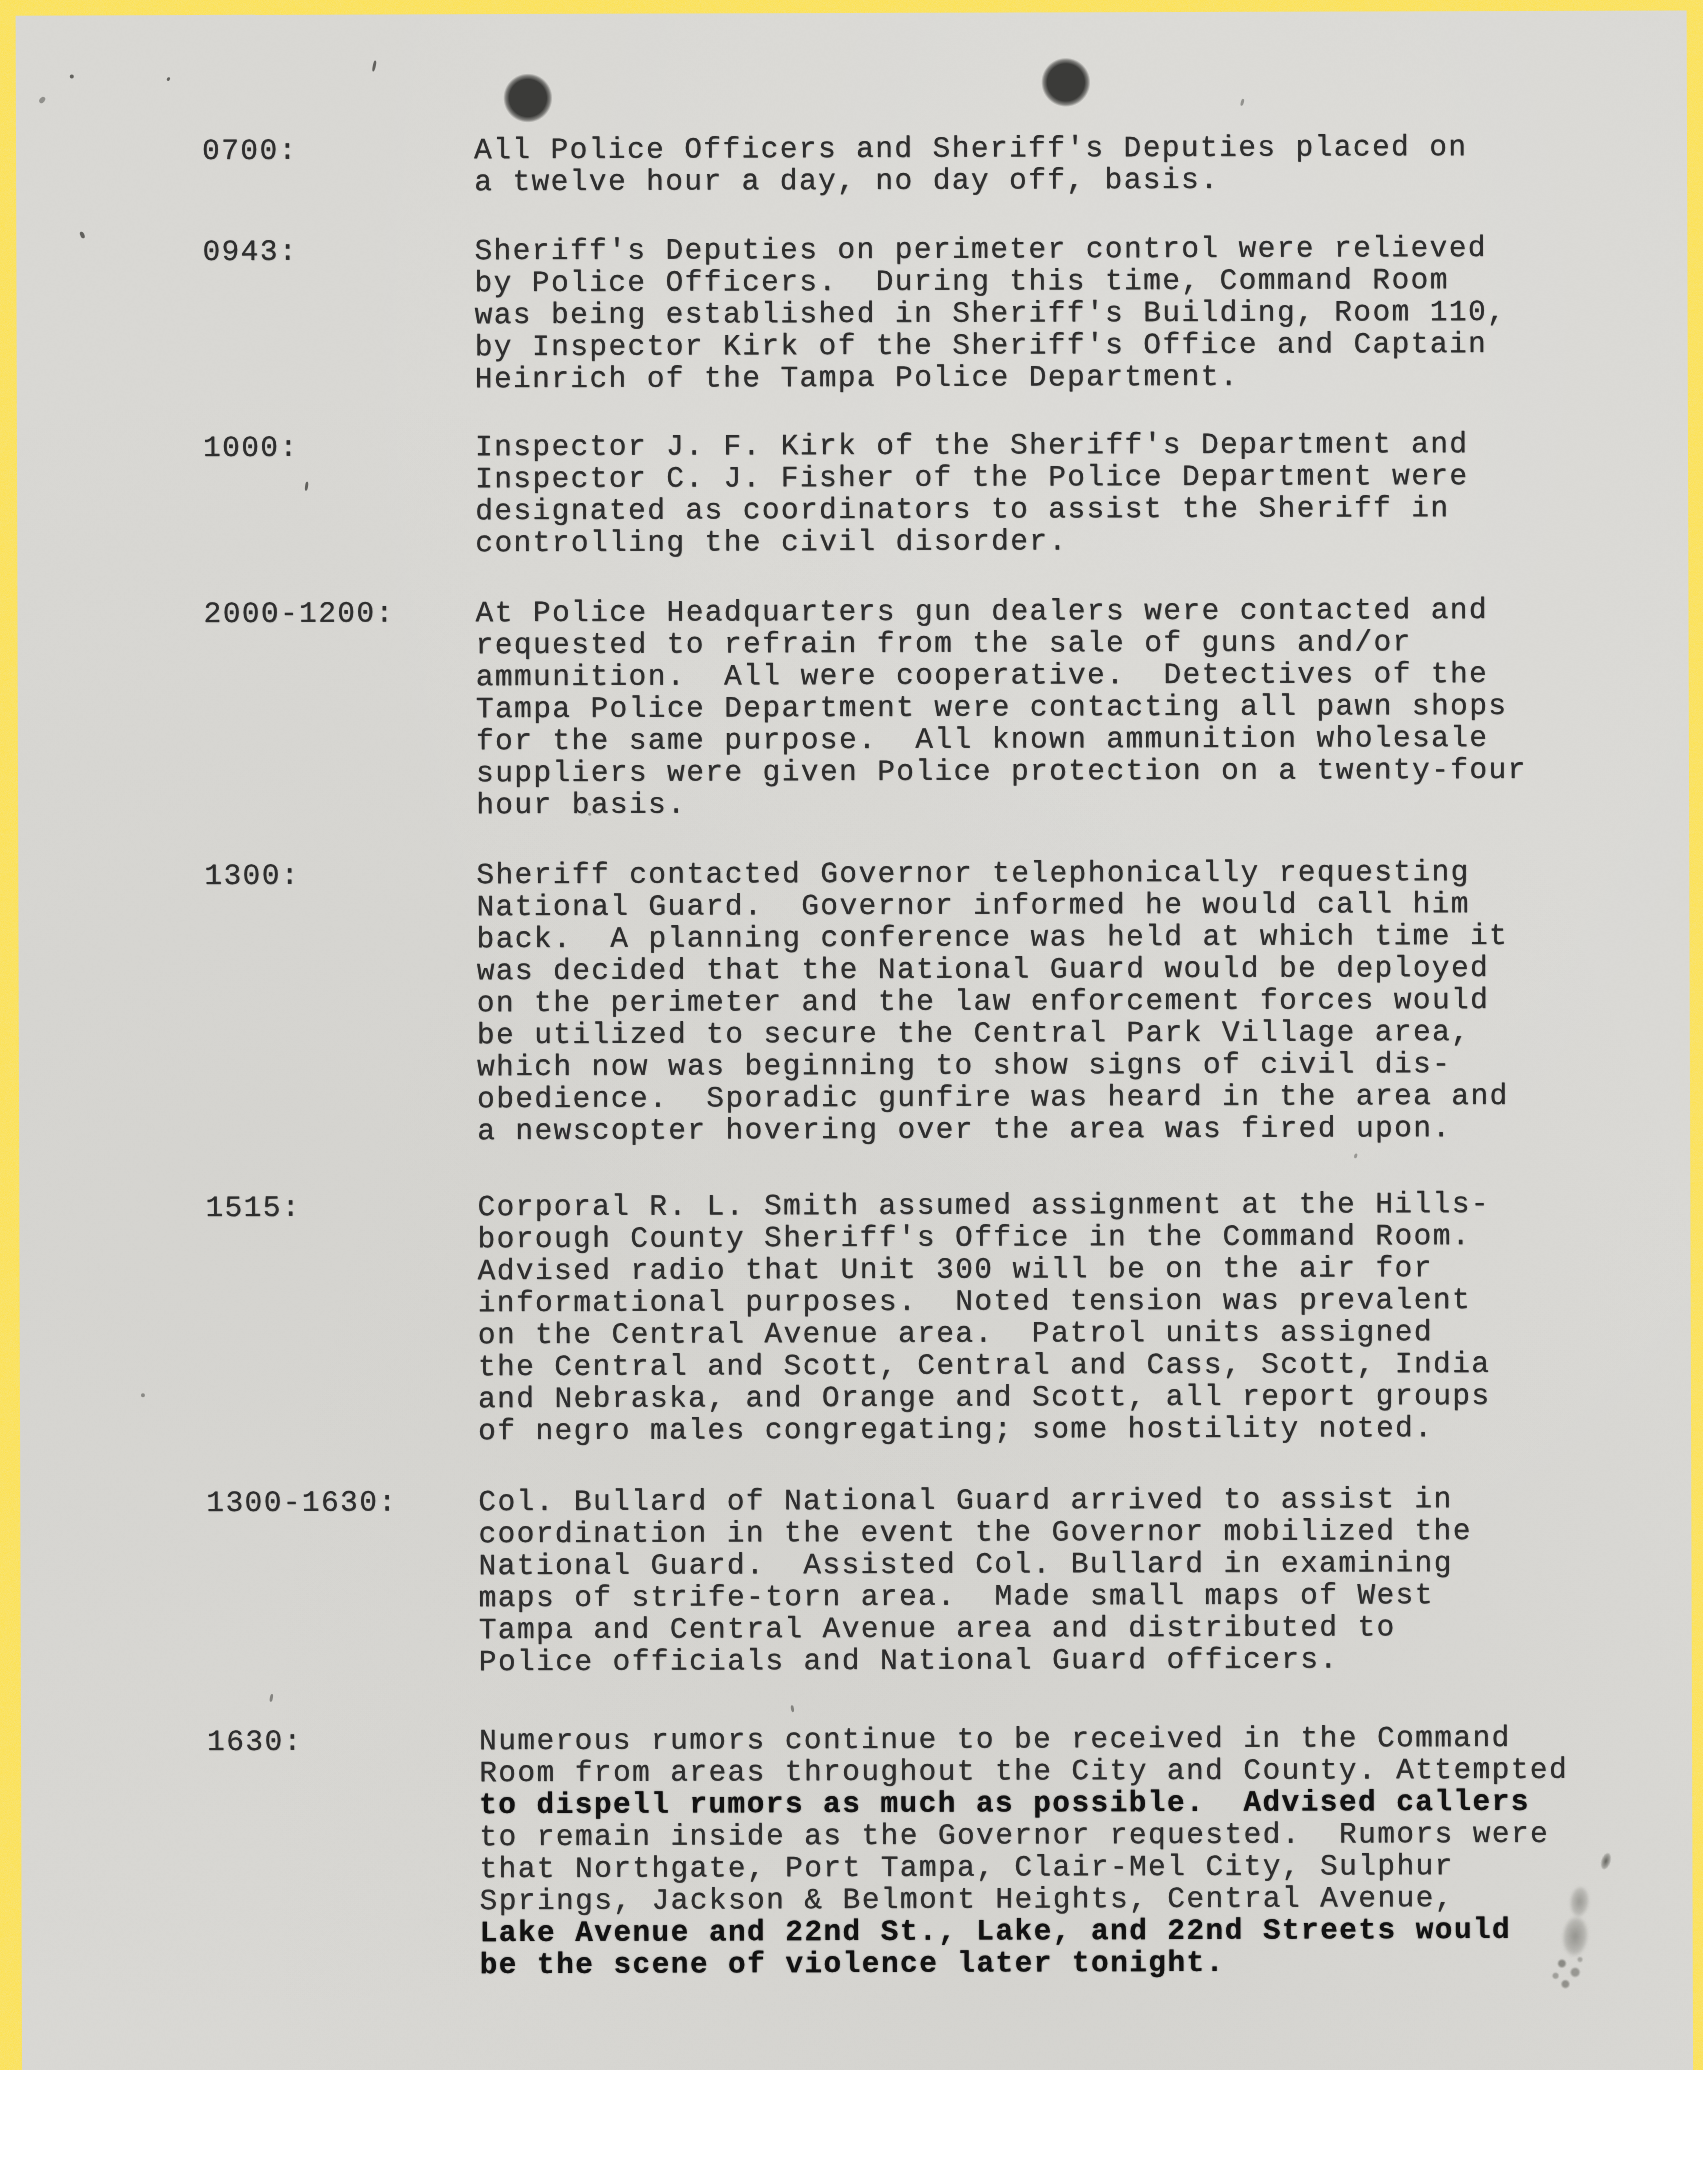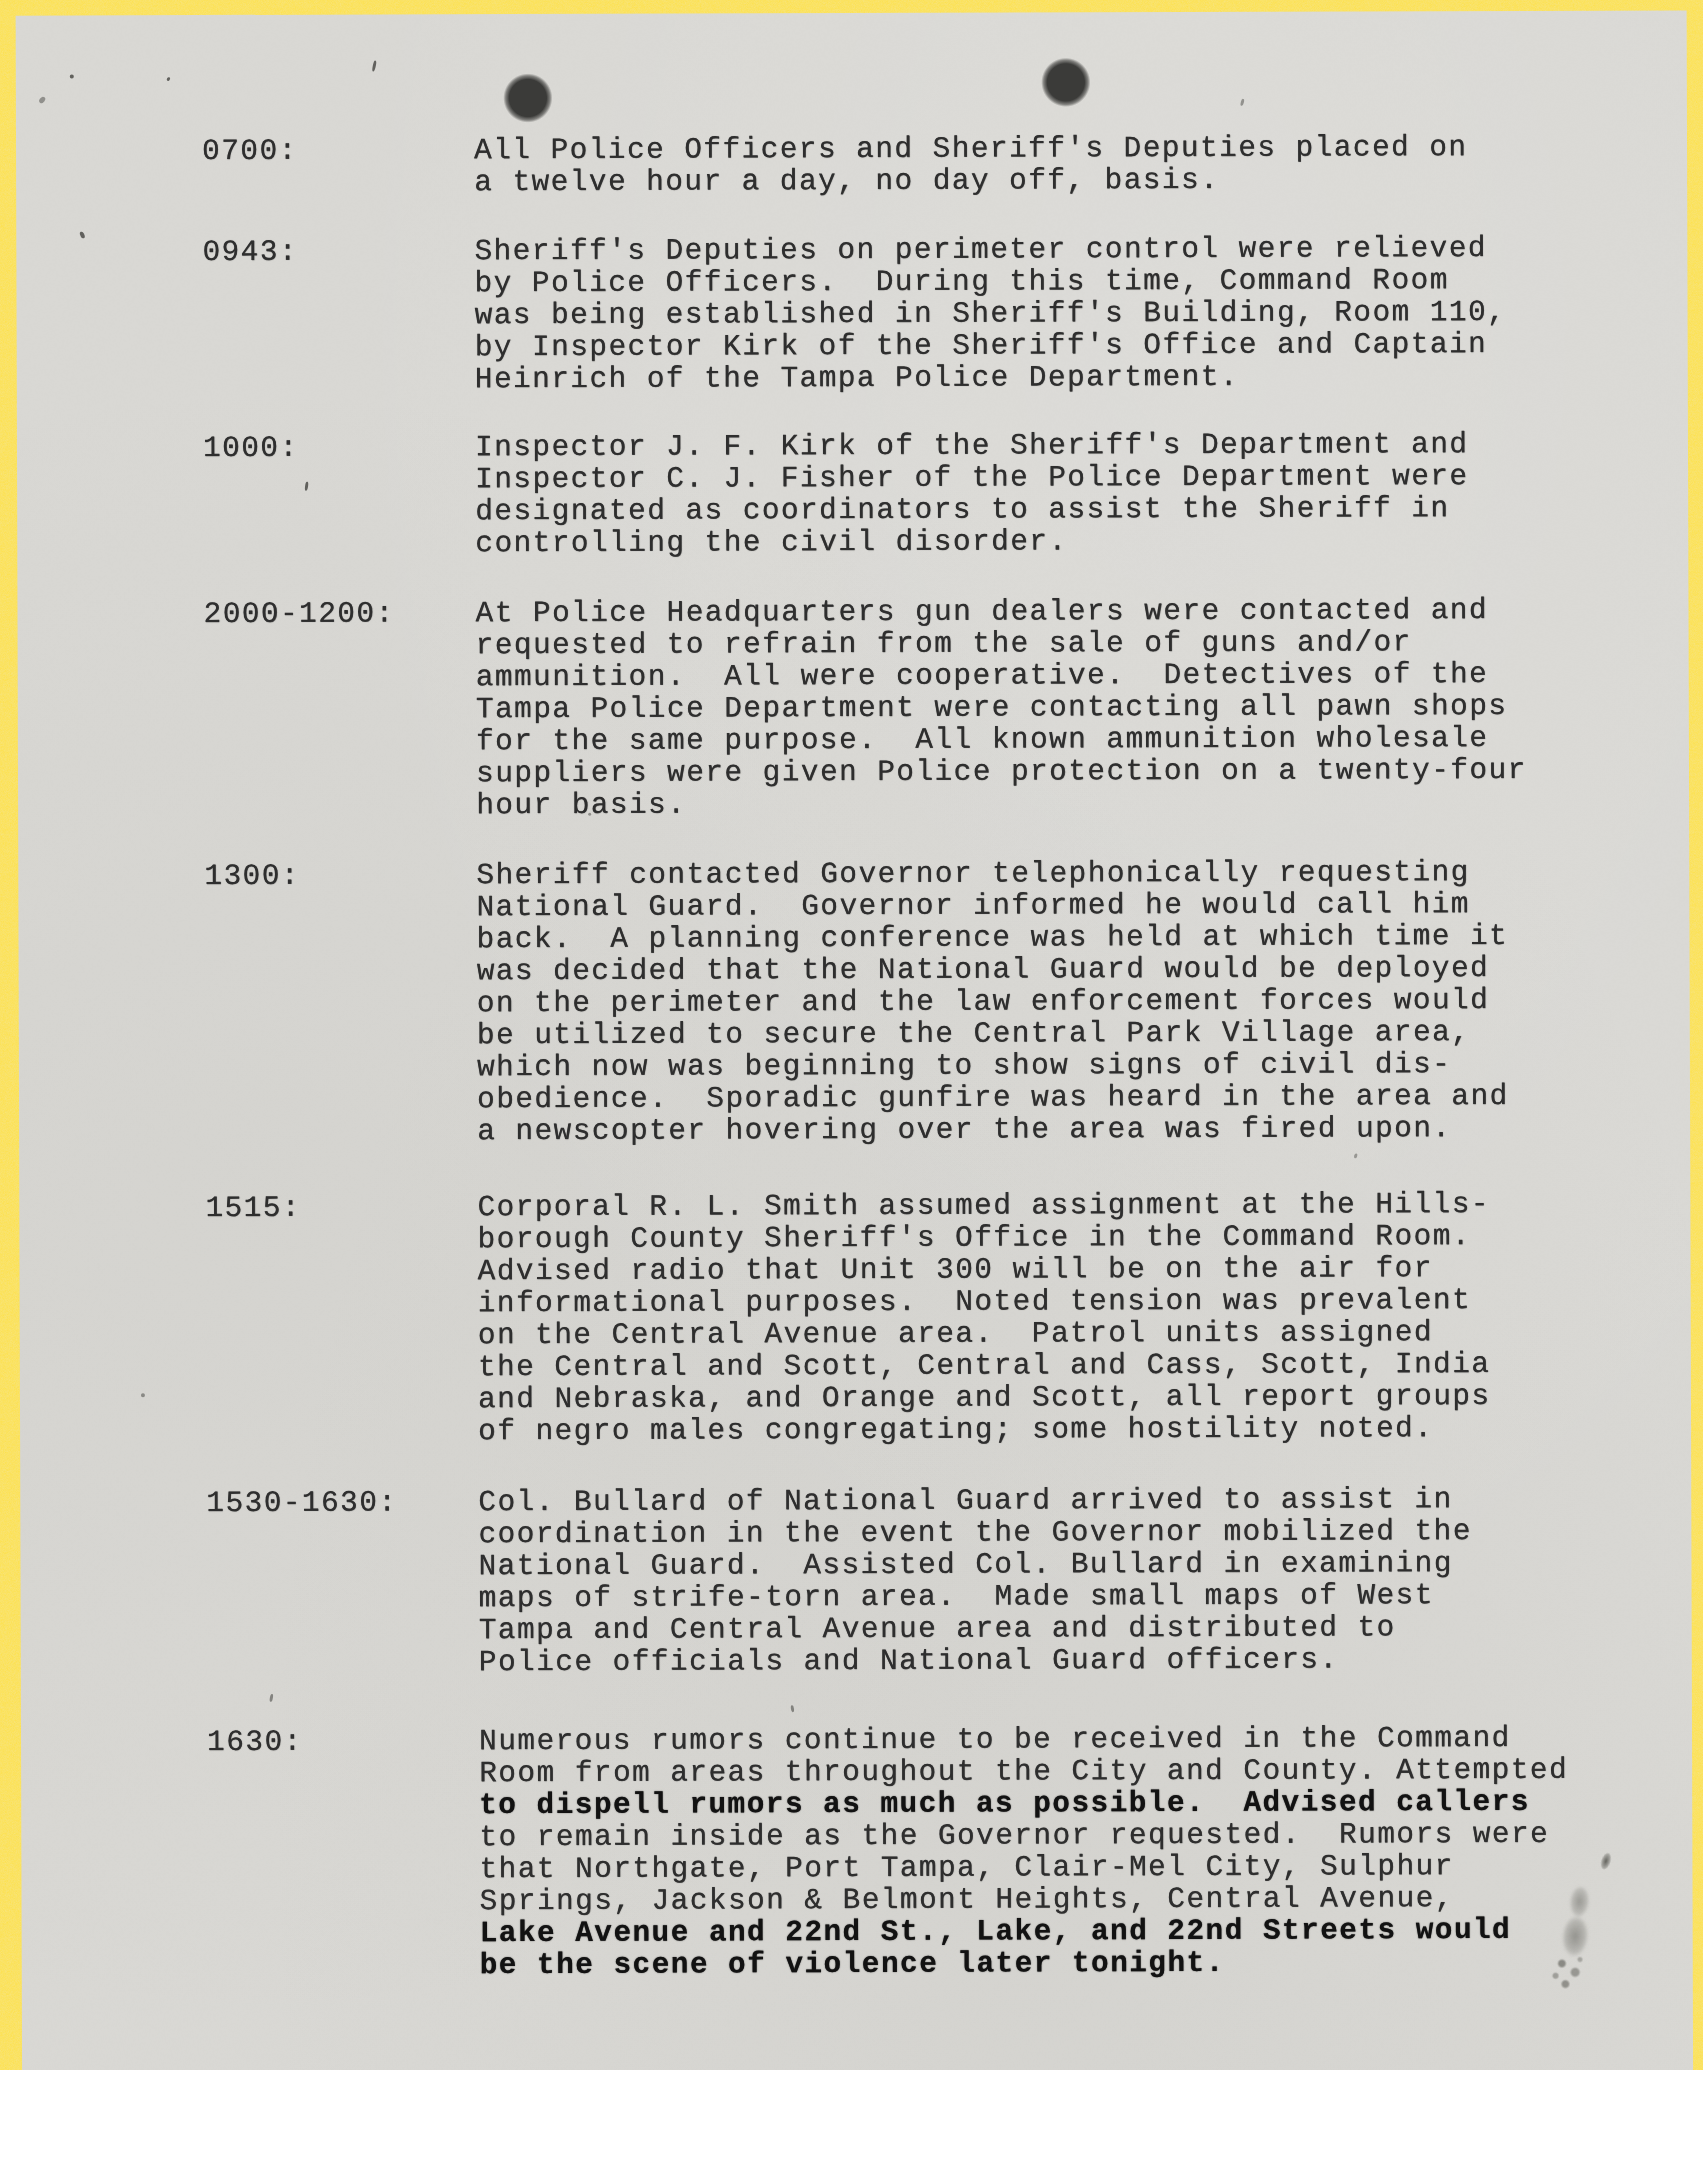--- a/index.html
+++ b/index.html
@@ -163,21 +163,21 @@
             <div class="line">borough County Sheriff's Office in the Command Room.</div>
             <div class="line">Advised radio that Unit 300 will be on the air for</div>
             <div class="line">informational purposes.  Noted tension was prevalent</div>
             <div class="line">on the Central Avenue area.  Patrol units assigned</div>
             <div class="line">the Central and Scott, Central and Cass, Scott, India</div>
             <div class="line">and Nebraska, and Orange and Scott, all report groups</div>
             <div class="line">of negro males congregating; some hostility noted.</div>
           </div>
         </div>
         <div class="entry">
-          <div class="time">1530-1630:</div>
+          <div class="time">1300-1630:</div>
           <div class="body">
             <div class="line">Col. Bullard of National Guard arrived to assist in</div>
             <div class="line">coordination in the event the Governor mobilized the</div>
             <div class="line">National Guard.  Assisted Col. Bullard in examining</div>
             <div class="line">maps of strife-torn area.  Made small maps of West</div>
             <div class="line">Tampa and Central Avenue area and distributed to</div>
             <div class="line">Police officials and National Guard officers.</div>
           </div>
         </div>
         <div class="entry">

